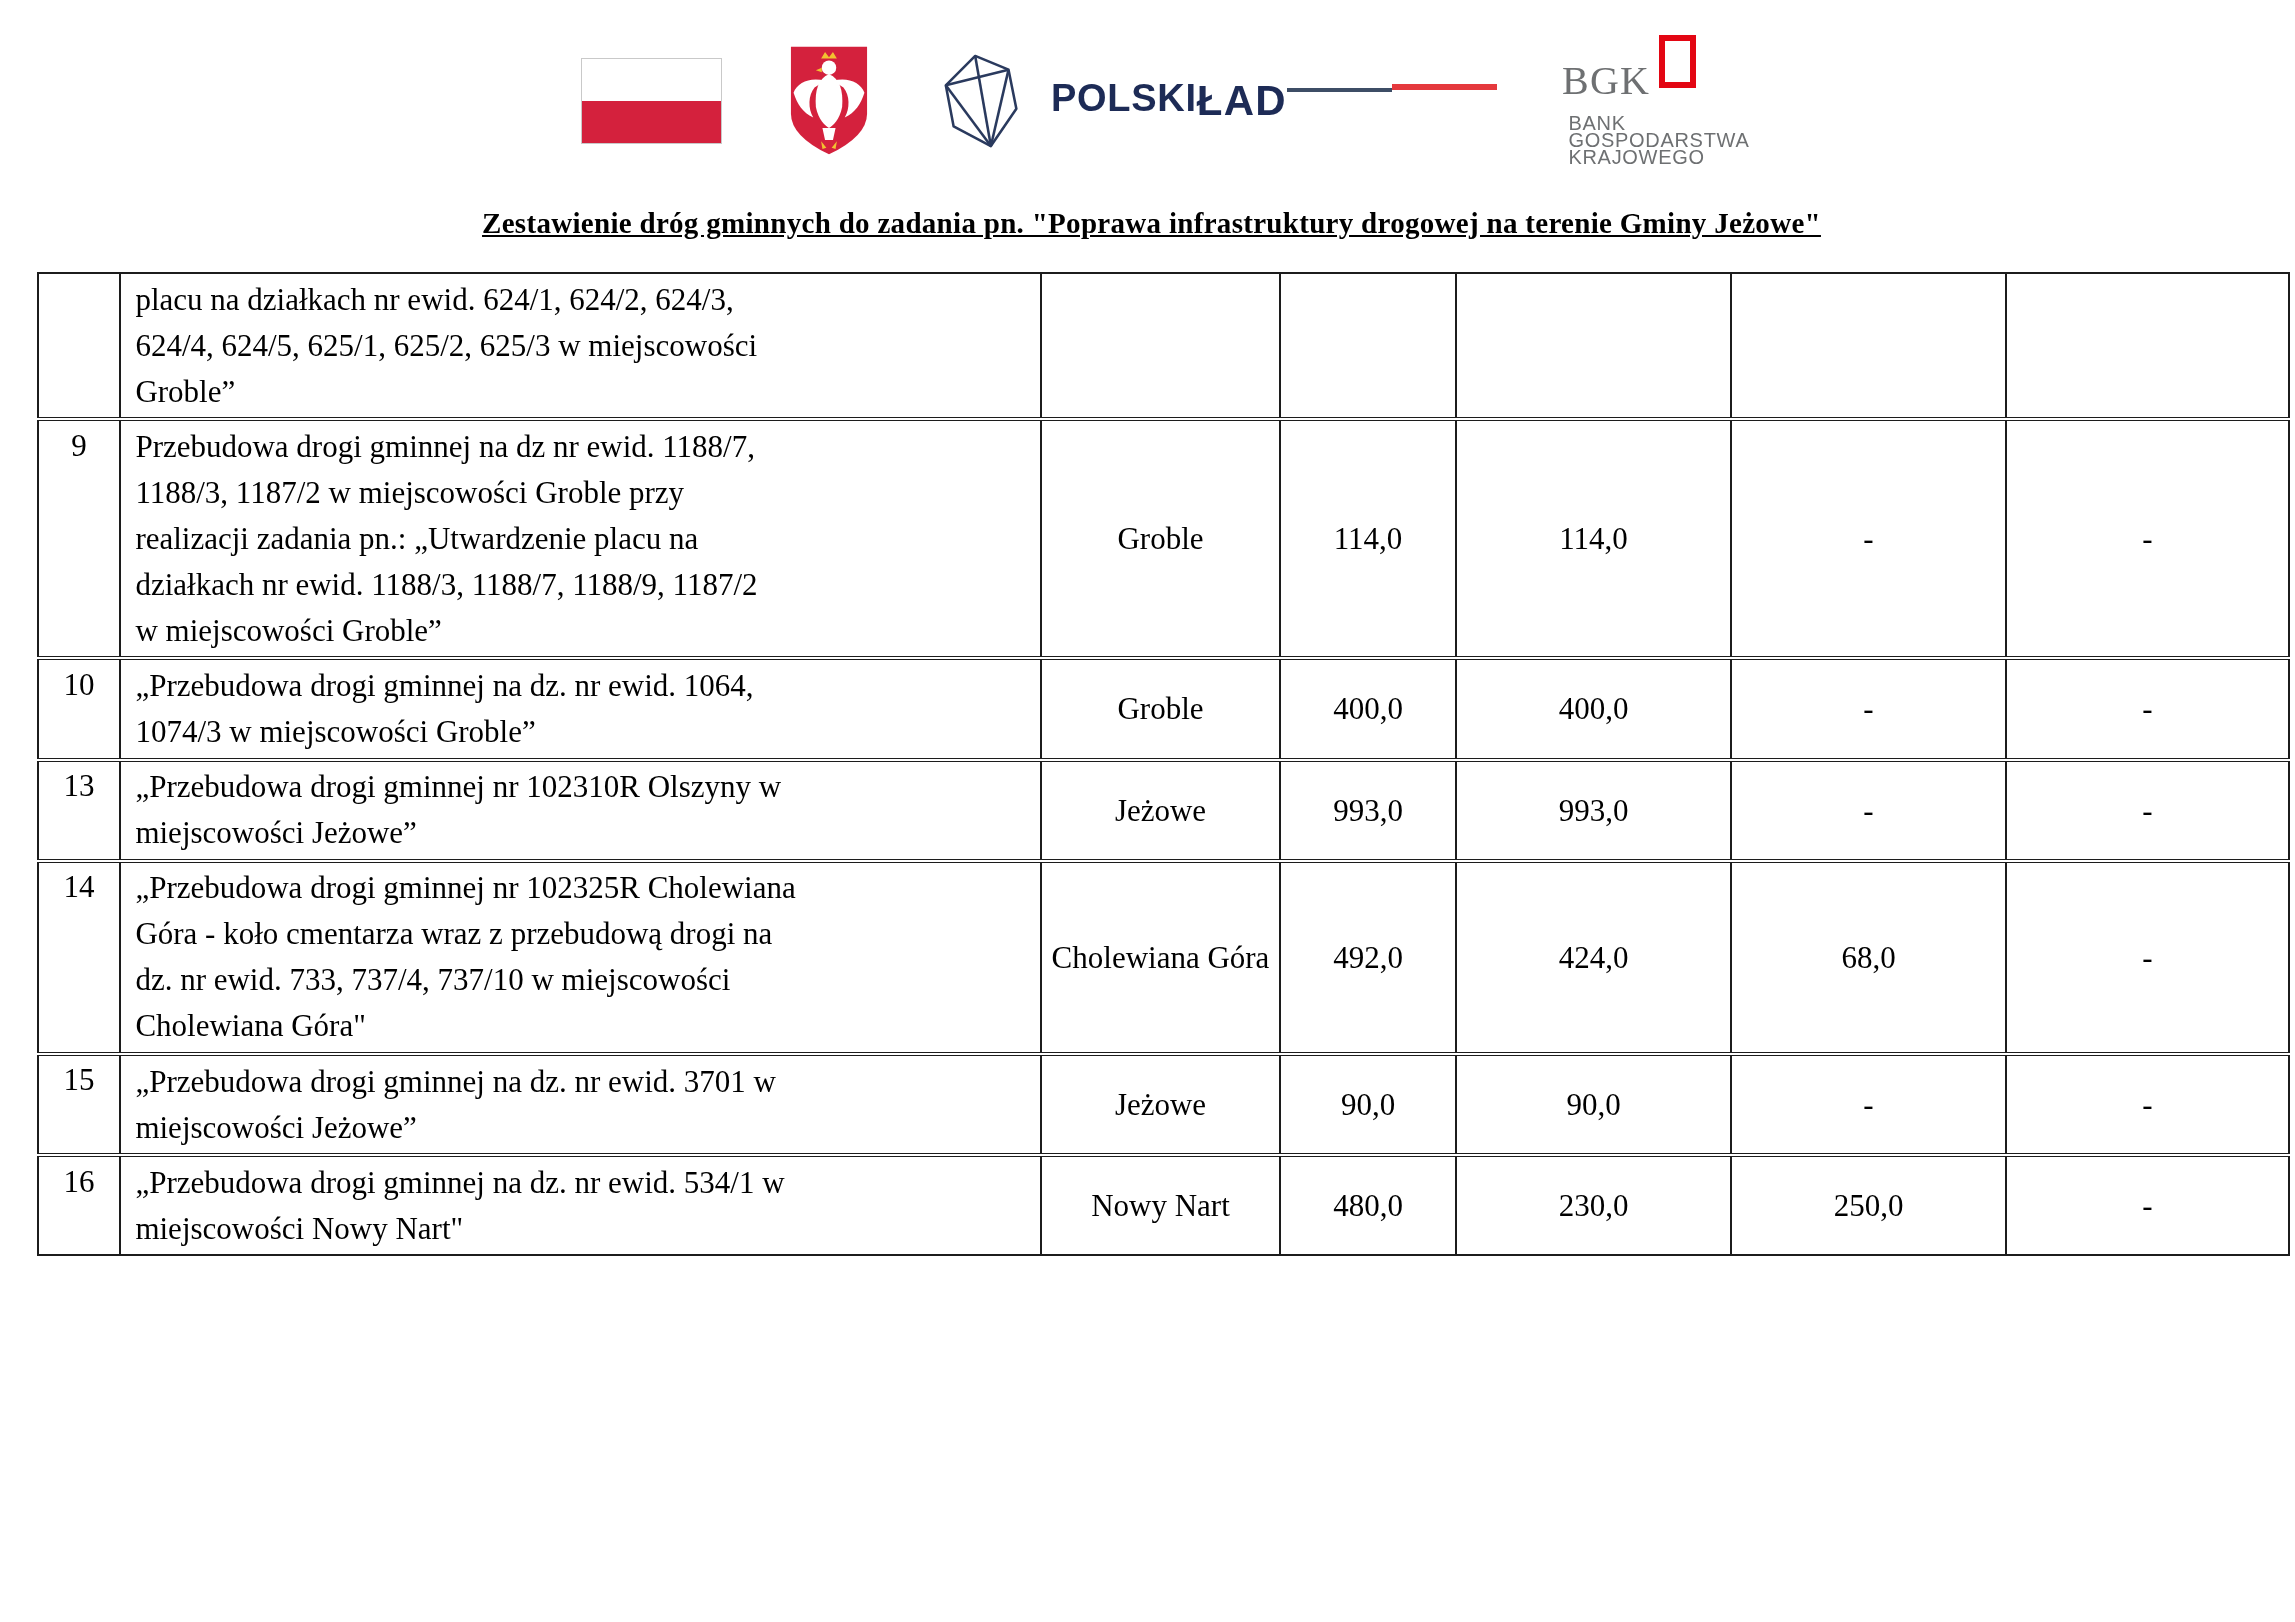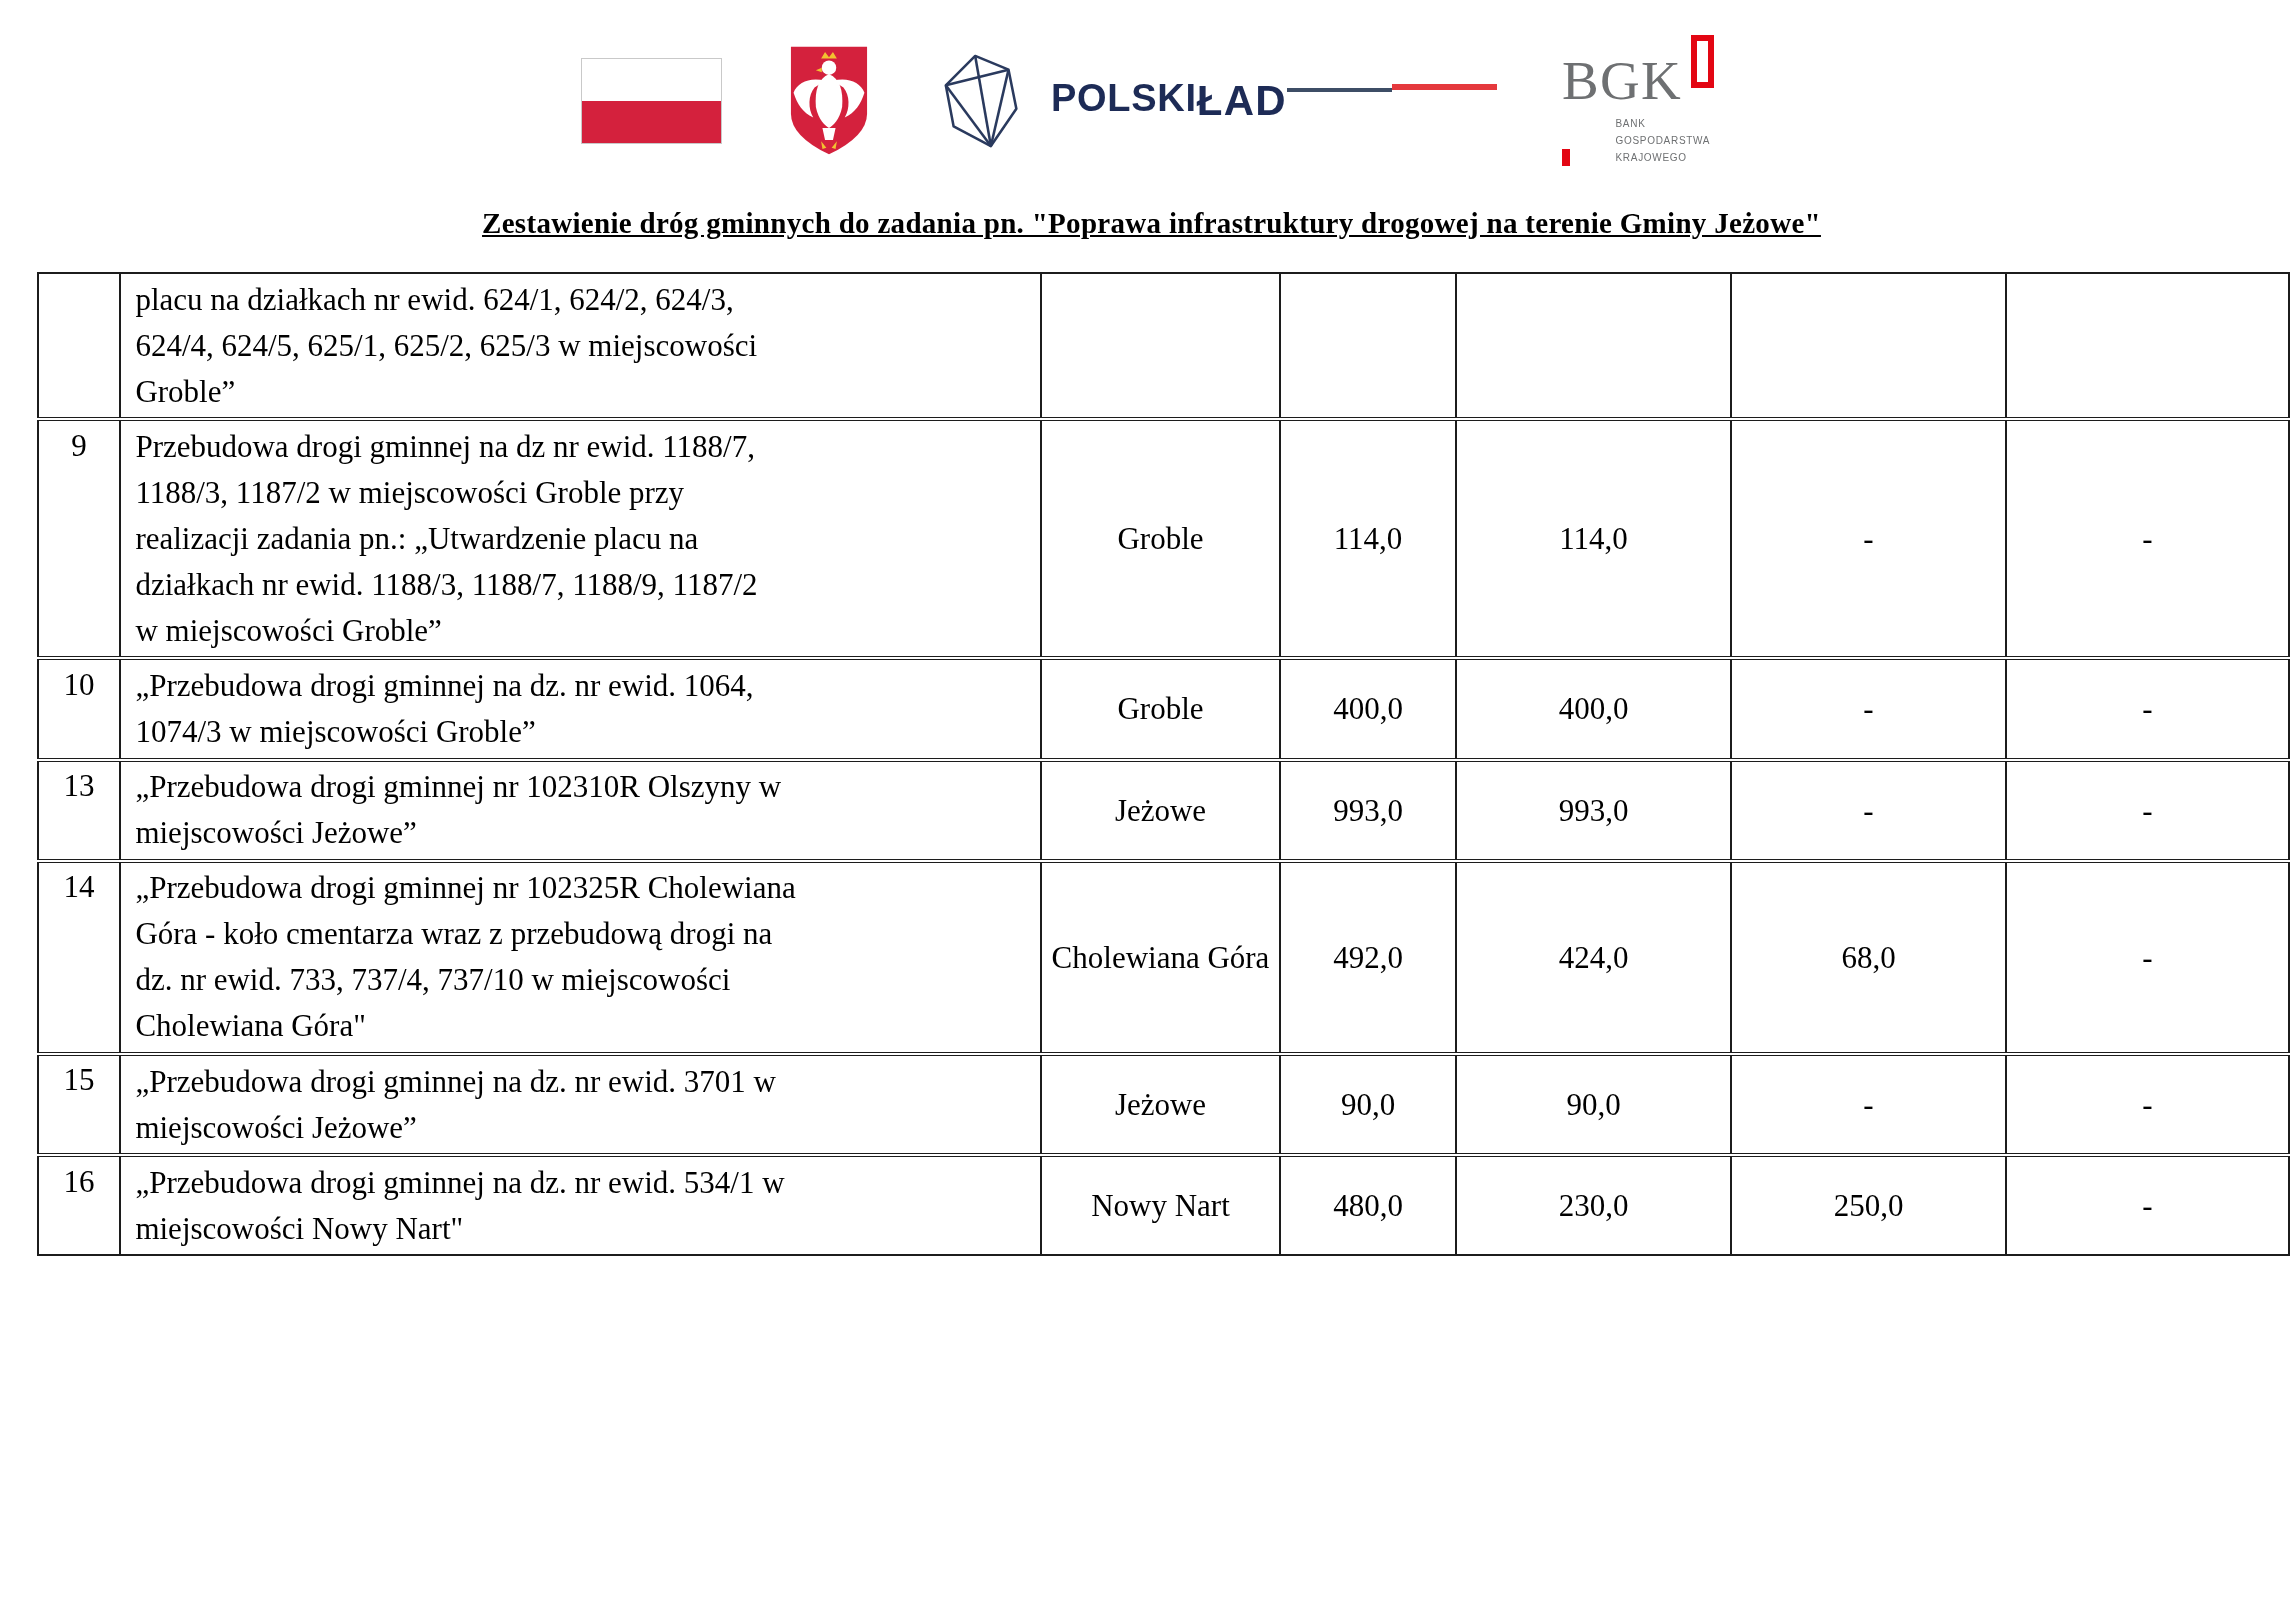--- a/index.html
+++ b/index.html
@@ -19,25 +19,25 @@
   .eagle{width:84px;height:113px;}
   .plad{display:flex;align-items:center;gap:17px;font-family:"Liberation Sans",sans-serif;}
   .plad-icon{width:98px;height:98px;}
   .plad-text{display:flex;flex-direction:row;align-items:flex-start;}
   .plad-l1{font-size:38px;font-weight:bold;color:#1d2b56;letter-spacing:0.7px;line-height:38px;}
   .plad-l2{font-size:42px;font-weight:900;color:#1d2b56;letter-spacing:1.3px;line-height:42px;margin-top:1.3px;}
   .plad-bar1{width:105px;height:3.9px;background:#3d4d66;margin-top:9.2px;}
   .plad-bar2{width:105px;height:5.9px;background:#e5393d;margin-top:5.2px;}
   .bgk{width:152px;display:flex;flex-direction:column;font-family:"Liberation Sans",sans-serif;}
   .bgk-top{display:flex;align-items:flex-start;}
-  .bgk-abbr{font-size:55px;line-height:55px;color:#6e7072;font-family:"Liberation Serif",serif;letter-spacing:1.3px;margin-top:18.3px;}
+  .bgk-abbr{font-size:40px;line-height:55px;color:#6e7072;font-family:"Liberation Serif",serif;letter-spacing:1.3px;margin-top:18.3px;}
   .bgk-rect{width:25px;height:41px;border:6.5px solid #e30613;margin-left:9.2px;box-sizing:content-box;}
   .bgk-bottom{display:flex;align-items:flex-end;margin-top:6.5px;}
   .bgk-sq{width:10.5px;height:17px;background:#e30613;margin-right:6.5px;}
-  .bgk-lines{font-size:10px;line-height:17px;color:#6e7072;letter-spacing:0.7px;white-space:pre-wrap;margin-left:39px;}
+  .bgk-lines{font-size:20px;line-height:17px;color:#6e7072;letter-spacing:0.7px;white-space:pre-wrap;}
   
   .title{
     position:absolute;top:207px;left:4px;width:100%;text-align:center;
     font-size:29px;font-weight:bold;letter-spacing:0.3px;text-decoration:underline;
   }
   
   table.roads{
     position:absolute;left:37px;top:272px;width:2250px;
     border-collapse:collapse;table-layout:fixed;
     border:2.6px solid #1c1c1c;

